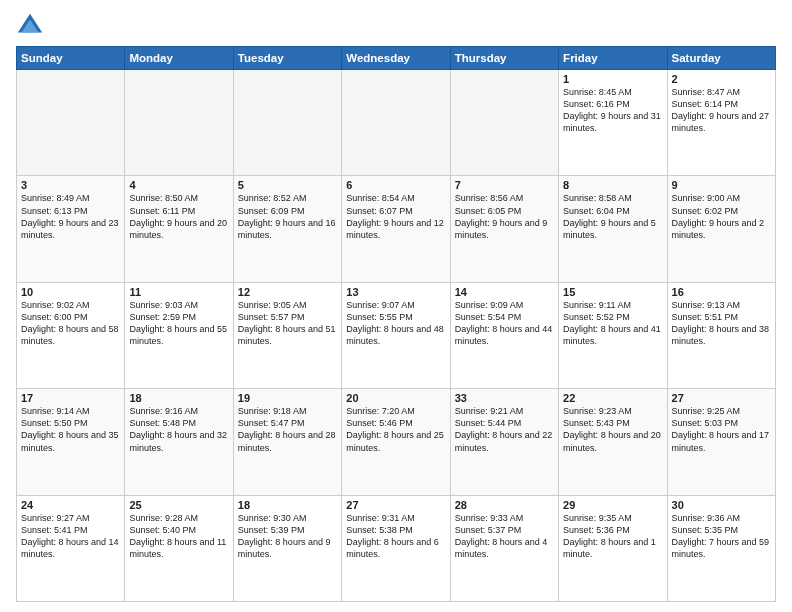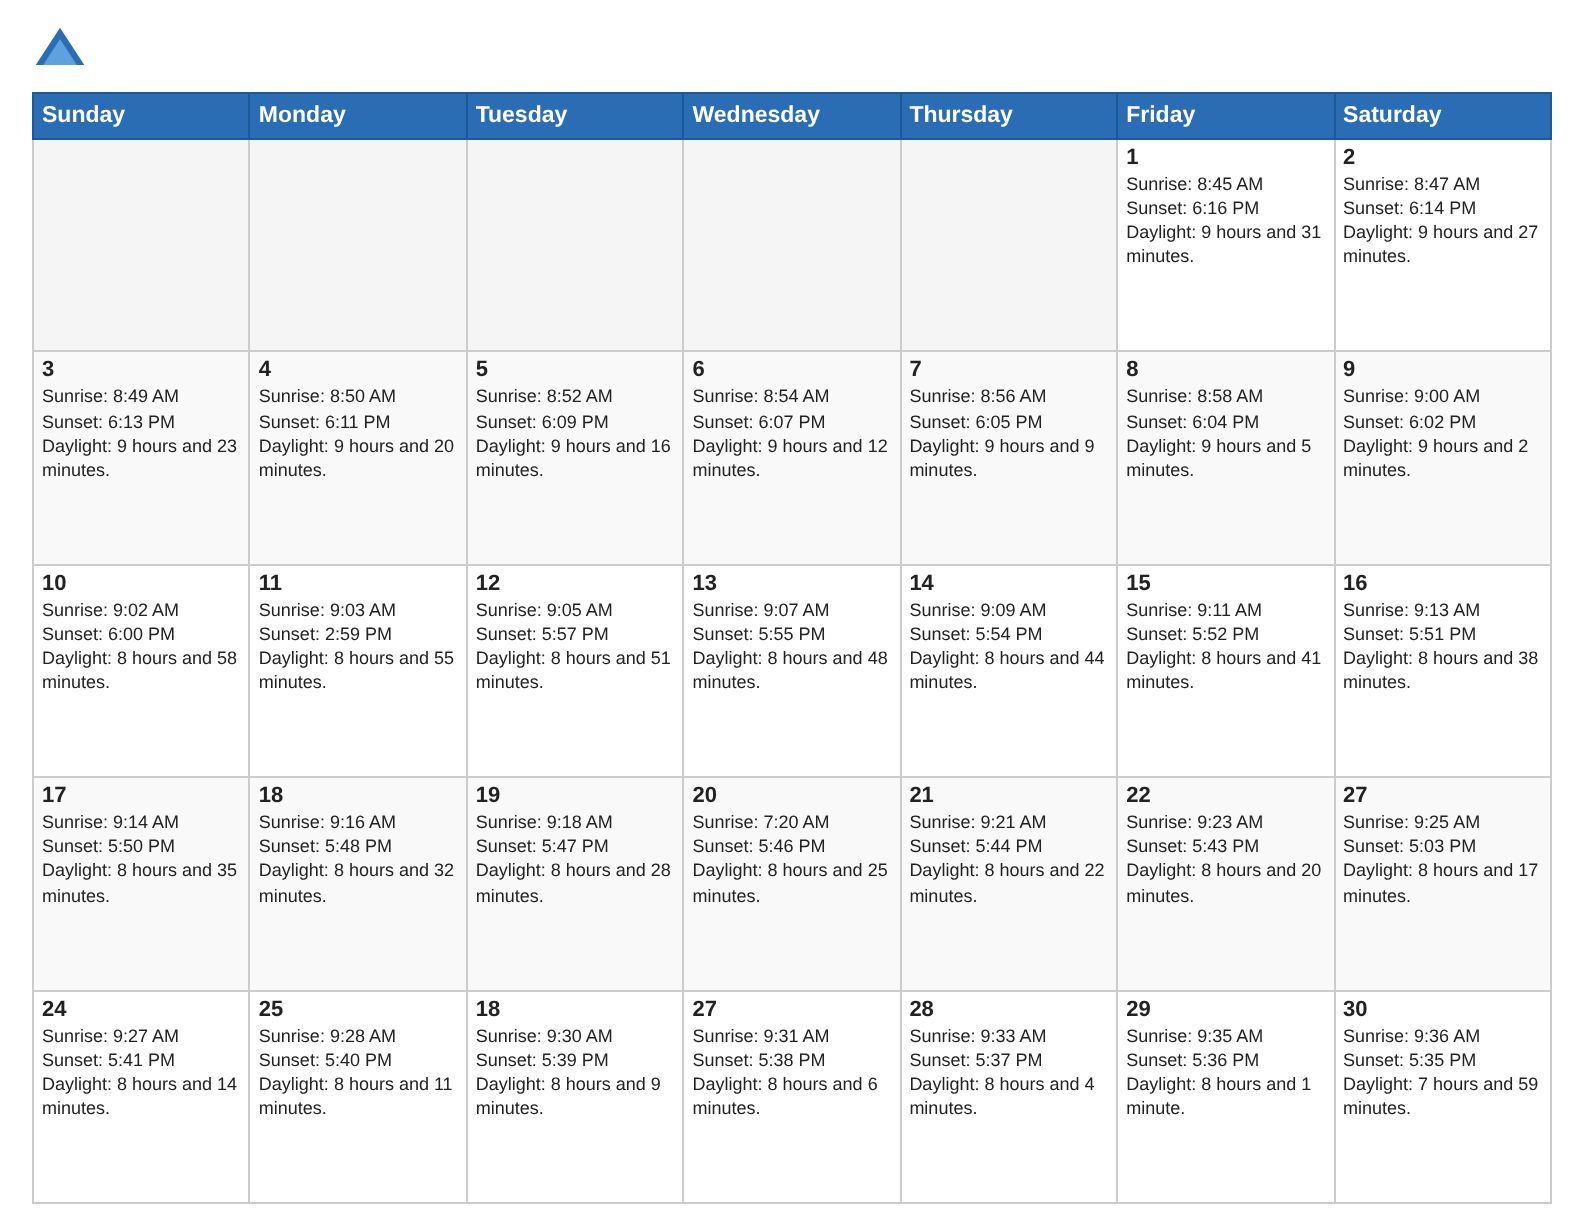--- a/index.html
+++ b/index.html
@@ -280,21 +280,21 @@
 and 28 minutes.</div>
           </td>
           <td>
             <span class="day-num">20</span>
             <div class="day-info">Sunrise: 7:20 AM
 Sunset: 5:46 PM
 Daylight: 8 hours
 and 25 minutes.</div>
           </td>
           <td>
-            <span class="day-num">21</span>
+            <span class="day-num">33</span>
             <div class="day-info">Sunrise: 9:21 AM
 Sunset: 5:44 PM
 Daylight: 8 hours
 and 22 minutes.</div>
           </td>
           <td>
             <span class="day-num">22</span>
             <div class="day-info">Sunrise: 9:23 AM
 Sunset: 5:43 PM
 Daylight: 8 hours

